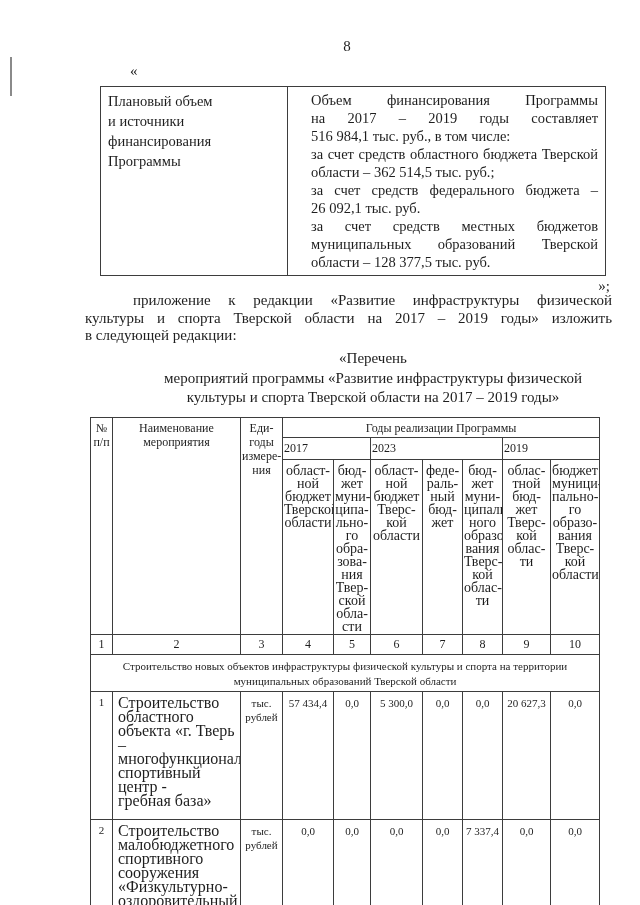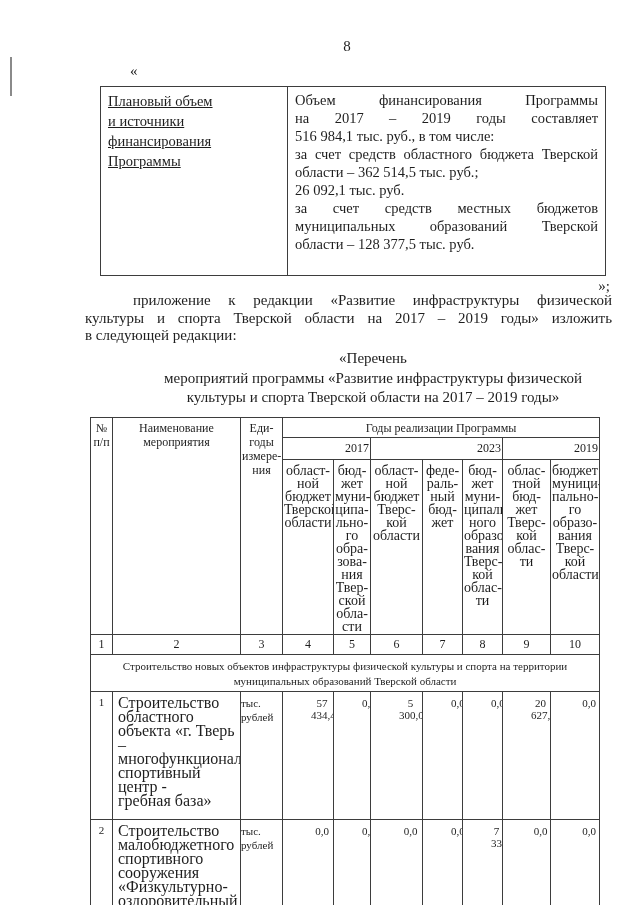--- a/index.html
+++ b/index.html
@@ -21,45 +21,45 @@
 
   .open-quote { left:130px; top:63px; font-size:15px; }
 
   
   .passport {
     left:100px; top:86px; width:506px; height:190px;
     display:grid; grid-template-columns:187px 1fr;
     border:1px solid #3d3d3d;
   }
   .passport-cell { padding:4px 7px 2px 7px; font-size:14.5px; }
-  .passport-label { border-right:1px solid #3d3d3d; line-height:20px;text-decoration:underline; }
-  .passport-value { line-height:18px; }
+  .passport-label { border-right:1px solid #3d3d3d; line-height:20px; }
+  .passport-value { line-height:18px;margin-left:16px; }
   .jline { text-align:justify; text-align-last:justify; }
 
   .close-quote { left:0; top:278px; width:610px; text-align:right; font-size:15px; }
 
   .amendment { left:85px; top:292px; width:527px; font-size:15px; line-height:17.5px; }
   .amendment .indent { padding-left:48px; }
 
   .list-heading { left:103px; top:349px; width:540px; text-align:center;
     font-size:15px; line-height:19.5px; }
 
   
   .measures { left:90px; top:417px; }
   table { border-collapse:collapse; table-layout:fixed; width:509px; }
   td { border:1px solid #3d3d3d; vertical-align:top; overflow:hidden; }
   .th-main { font-size:12px; line-height:14px; text-align:center; padding:3px 1px 1px; vertical-align:top; }
-  .year-cell { font-size:12px; text-align:right; padding:3px 1px 2px; }
+  .year-cell { font-size:12px; text-align:left; padding:3px 1px 2px; }
   .budget-cell { font-size:14px; line-height:13px; text-align:center; padding:4px 1px 1px; }
   .colnum-cell { font-size:12px; text-align:center; padding:2px 1px; }
   .section-cell { font-size:11px; line-height:15px; text-align:center; padding:4px 26px 2px; }
   .rownum-cell { font-size:11px; text-align:center; padding-top:4px; }
   .name-cell { font-size:16px; line-height:14px; text-align:left; padding:4px 3px 11px 5px; }
-  .unit-cell { font-size:11px; line-height:14px; padding-top:4px; }
-  .value-cell { font-size:11px; text-align:center; padding-top:5px;padding-left:28px; }
+  .unit-cell { font-size:11px; line-height:14px; text-align:center; padding-top:4px; }
+  .value-cell { font-size:11px; text-align:center; padding-top:5px; }
 </style>
 </head>
 <body>
 
 <div class="abs artifact"></div>
 
 <div class="abs page-number">8</div>
 
 <div class="abs open-quote">«</div>
 
@@ -67,20 +67,21 @@
   <div class="passport-cell passport-label pre">Плановый объем
 и источники
 финансирования
 Программы</div>
   <div class="passport-cell passport-value">
     <div class="jline">Объем финансирования Программы</div>
     <div class="jline">на 2017 – 2019 годы составляет</div>
     <div>516 984,1 тыс. руб., в том числе:</div>
     <div class="jline">за счет средств областного бюджета Тверской</div>
     <div>области – 362 514,5 тыс. руб.;</div>
+    <div class="jline">за счет средств федерального бюджета –</div>
     <div>26 092,1 тыс. руб.</div>
     <div class="jline">за счет средств местных бюджетов</div>
     <div class="jline">муниципальных образований Тверской</div>
     <div>области – 128 377,5 тыс. руб.</div>
   </div>
 </div>
 
 <div class="abs close-quote">»;</div>
 
 <div class="abs amendment">

